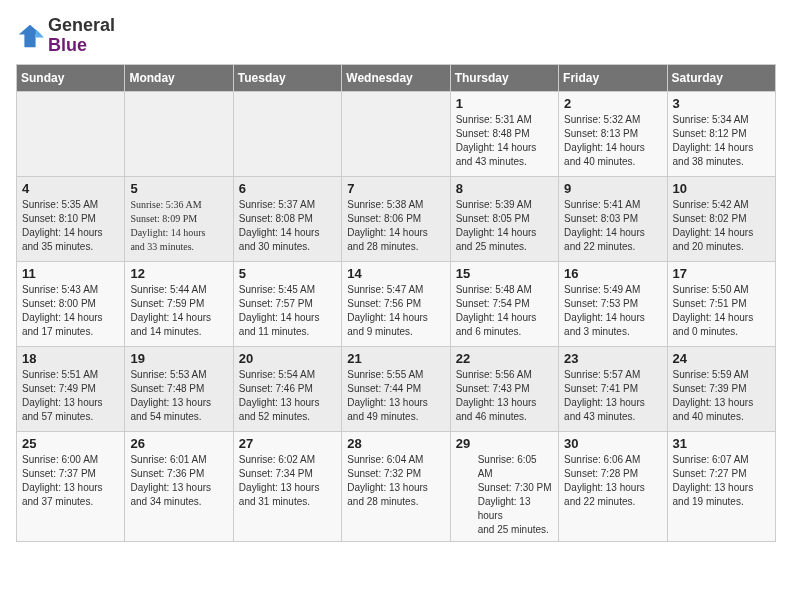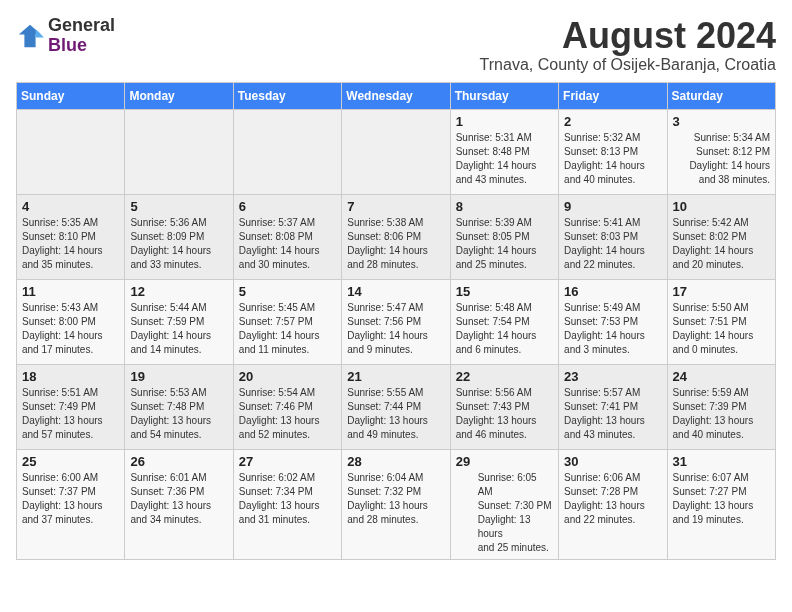--- a/index.html
+++ b/index.html
@@ -45,21 +45,21 @@
     .location {
       font-size: 16px;
       color: #444;
     }
     .calendar {
       width: 100%;
       border-collapse: collapse;
       font-size: 11px;
     }
     .calendar thead tr th {
-      background-color: #3b82f6;
+      background-color: #737373;
       color: #fff;
       padding: 6px 4px;
       text-align: left;
       font-size: 12px;
       font-weight: bold;
       border: 1px solid #ccc;
       margin-left: 34px;
     }
     .calendar tbody tr td {
       vertical-align: top;
@@ -98,24 +98,20 @@
   <div class="logo">
     <svg class="logo-icon" viewBox="0 0 40 40">
       <polygon points="20,4 36,18 28,18 28,36 12,36 12,18 4,18" fill="#3a7dc9"></polygon>
       <polygon points="28,10 40,22 28,22" fill="#5aaeee"></polygon>
     </svg>
     <div class="logo-text">
       <div><span class="general">General</span></div>
       <div><span class="blue">Blue</span></div>
     </div>
   </div>
-  <div class="title-block">
-    <div class="month-year">August 2024</div>
-    <div class="location">Trnava, County of Osijek-Baranja, Croatia</div>
-  </div>
 </div>
 
 <table class="calendar">
   <thead>
     <tr id="weekday-header">
     <th>Sunday</th>
         <th>Monday</th>
         <th>Tuesday</th>
         <th>Wednesday</th>
         <th>Thursday</th>
@@ -138,37 +134,37 @@
         </td>
         <td>
           <div class="day-number">2</div>
           <div class="day-info" style="white-space: pre-line;">Sunrise: 5:32 AM
 Sunset: 8:13 PM
 Daylight: 14 hours
 and 40 minutes.</div>
         </td>
         <td>
           <div class="day-number">3</div>
-          <div class="day-info" style="white-space: pre-line; text-align: right;">Sunrise: 5:34 AM
+          <div class="day-info" style="white-space: pre-line;">Sunrise: 5:34 AM
 Sunset: 8:12 PM
 Daylight: 14 hours
 and 38 minutes.</div>
         </td>
       </tr>
       <tr>
         <td>
           <div class="day-number">4</div>
           <div class="day-info" style="white-space: pre-line;">Sunrise: 5:35 AM
 Sunset: 8:10 PM
 Daylight: 14 hours
 and 35 minutes.</div>
         </td>
         <td>
           <div class="day-number">5</div>
-          <div class="day-info" style="white-space: pre-line;">Sunrise: 5:36 AM
+          <div class="day-info" style="white-space: pre-line; font-family: Liberation Serif, serif;">Sunrise: 5:36 AM
 Sunset: 8:09 PM
 Daylight: 14 hours
 and 33 minutes.</div>
         </td>
         <td>
           <div class="day-number">6</div>
           <div class="day-info" style="white-space: pre-line;">Sunrise: 5:37 AM
 Sunset: 8:08 PM
 Daylight: 14 hours
 and 30 minutes.</div>

